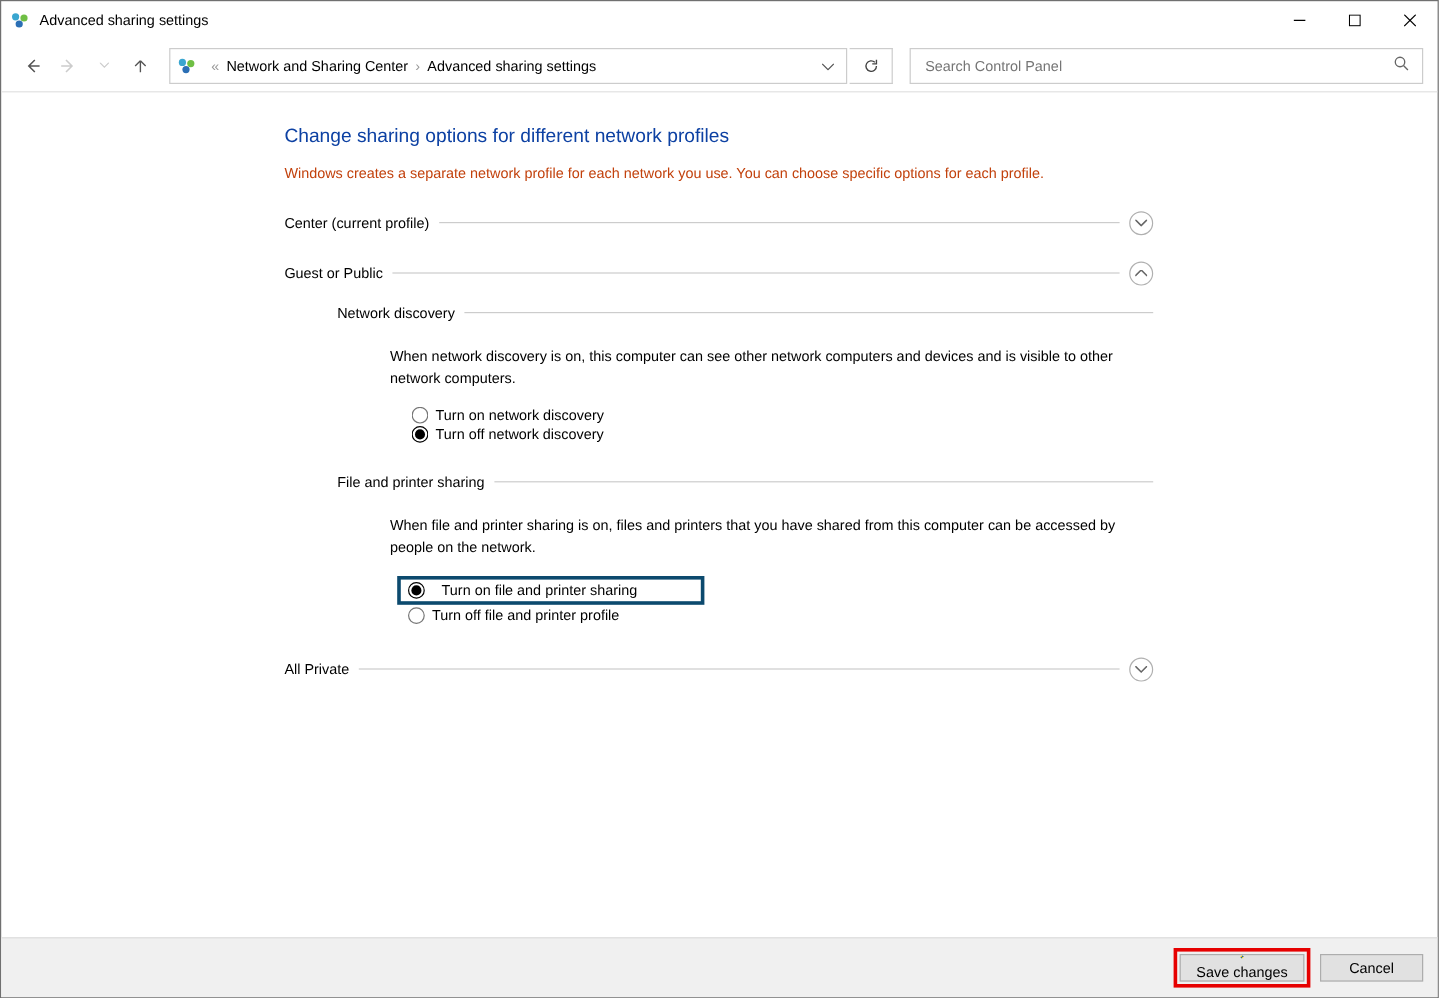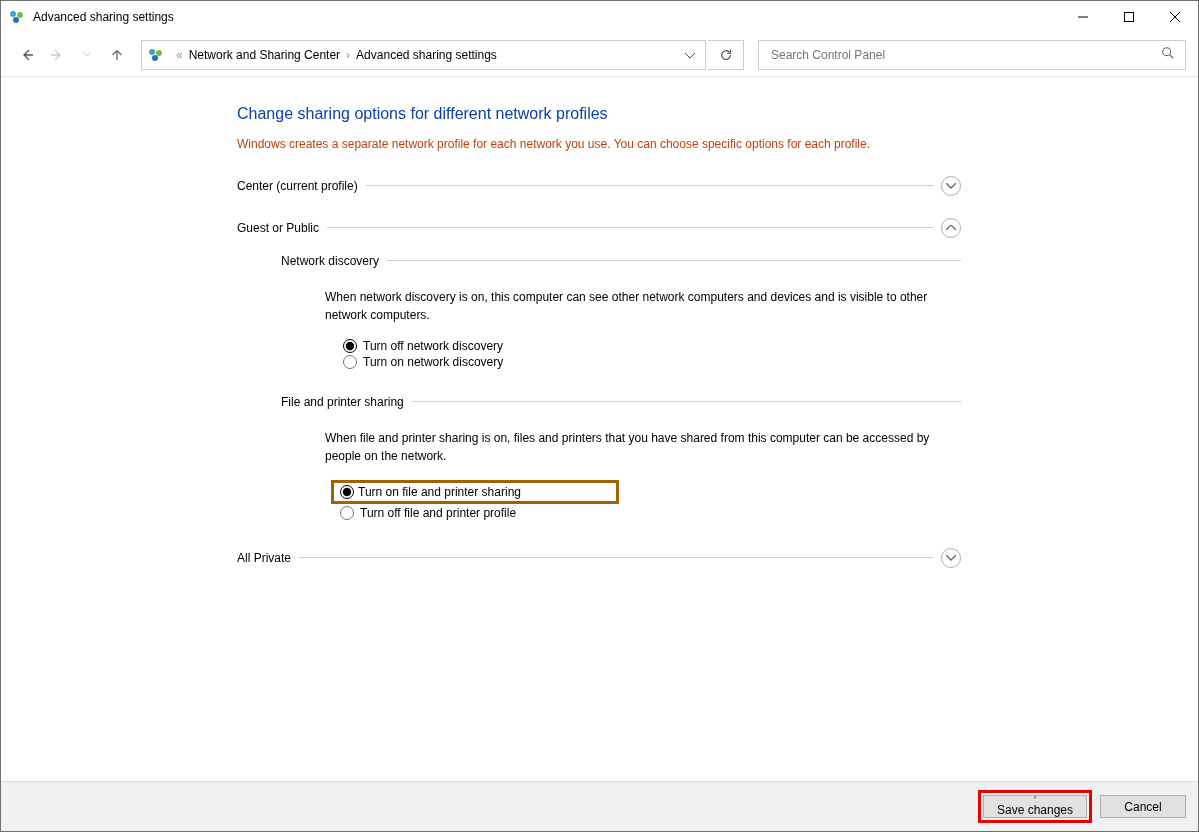--- a/index.html
+++ b/index.html
@@ -42,21 +42,21 @@
   .subsection { margin-left:44px; margin-top:16px; }
   .sub-hdr { display:flex; align-items:center; }
   .sub-hdr .label { font-size:12px; white-space:nowrap; }
   .sub-hdr .rule { flex:1; height:1px; background:#ccc; margin-left:8px;}
   .sub-desc { margin:20px 0 14px 44px; font-size:12px; line-height:1.55;}
   .radios { margin-left:62px; margin-top:4px;}
   .radio-row { display:flex; align-items:center; gap:6px; margin-bottom:2px; font-size:12px;}
   .radio-row label{cursor:pointer;}
   input[type=radio]{margin:0; width:14px; height:14px; accent-color:#000; cursor:pointer;}
 
-  .highlight-box { border:3px solid #a16207; padding:2px 6px; display:flex; align-items:center; gap:4px; width:288px; margin-bottom:2px;}
+  .highlight-box { border:3px solid #0c4a6e; padding:2px 6px; display:flex; align-items:center; gap:14px; width:256px; margin-bottom:2px;}
 
   
   .footer { position:absolute; bottom:0; left:0; right:0; height:50px; background:#f0f0f0; border-top:1px solid #ddd; display:flex; align-items:center; justify-content:flex-end; padding-right:12px; gap:8px;}
   .btn { height:23px; min-width:86px; padding:0 10px; border:1px solid #adadad; background:#e1e1e1; font-size:12px; cursor:pointer; display:flex; align-items:center; justify-content:center; gap:4px;flex-direction:column;}
   .save-wrap { border:3px solid #e60000; padding:2px; display:flex;}
   .shield { width:14px; height:14px; }
 
   .gap-section{height:22px;}
 
 </style>
@@ -172,26 +172,26 @@
     </div>
 
     <div class="subsection">
       <div class="sub-hdr">
         <span class="label">Network discovery</span>
         <span class="rule"></span>
       </div>
       <div class="sub-desc">When network discovery is on, this computer can see other network computers and devices and is visible to other network computers.</div>
       <div class="radios">
         <div class="radio-row">
+          <input type="radio" name="nd" style="">
+          <label>Turn on network discovery</label>
+        </div>
+        <div class="radio-row">
           <input type="radio" name="nd" checked="" style="">
           <label>Turn off network discovery</label>
-        </div>
-        <div class="radio-row">
-          <input type="radio" name="nd" style="">
-          <label>Turn on network discovery</label>
         </div>
       </div>
     </div>
 
     <div class="subsection" style="margin-top:26px;">
       <div class="sub-hdr">
         <span class="label">File and printer sharing</span>
         <span class="rule"></span>
       </div>
       <div class="sub-desc">When file and printer sharing is on, files and printers that you have shared from this computer can be accessed by people on the network.</div>

